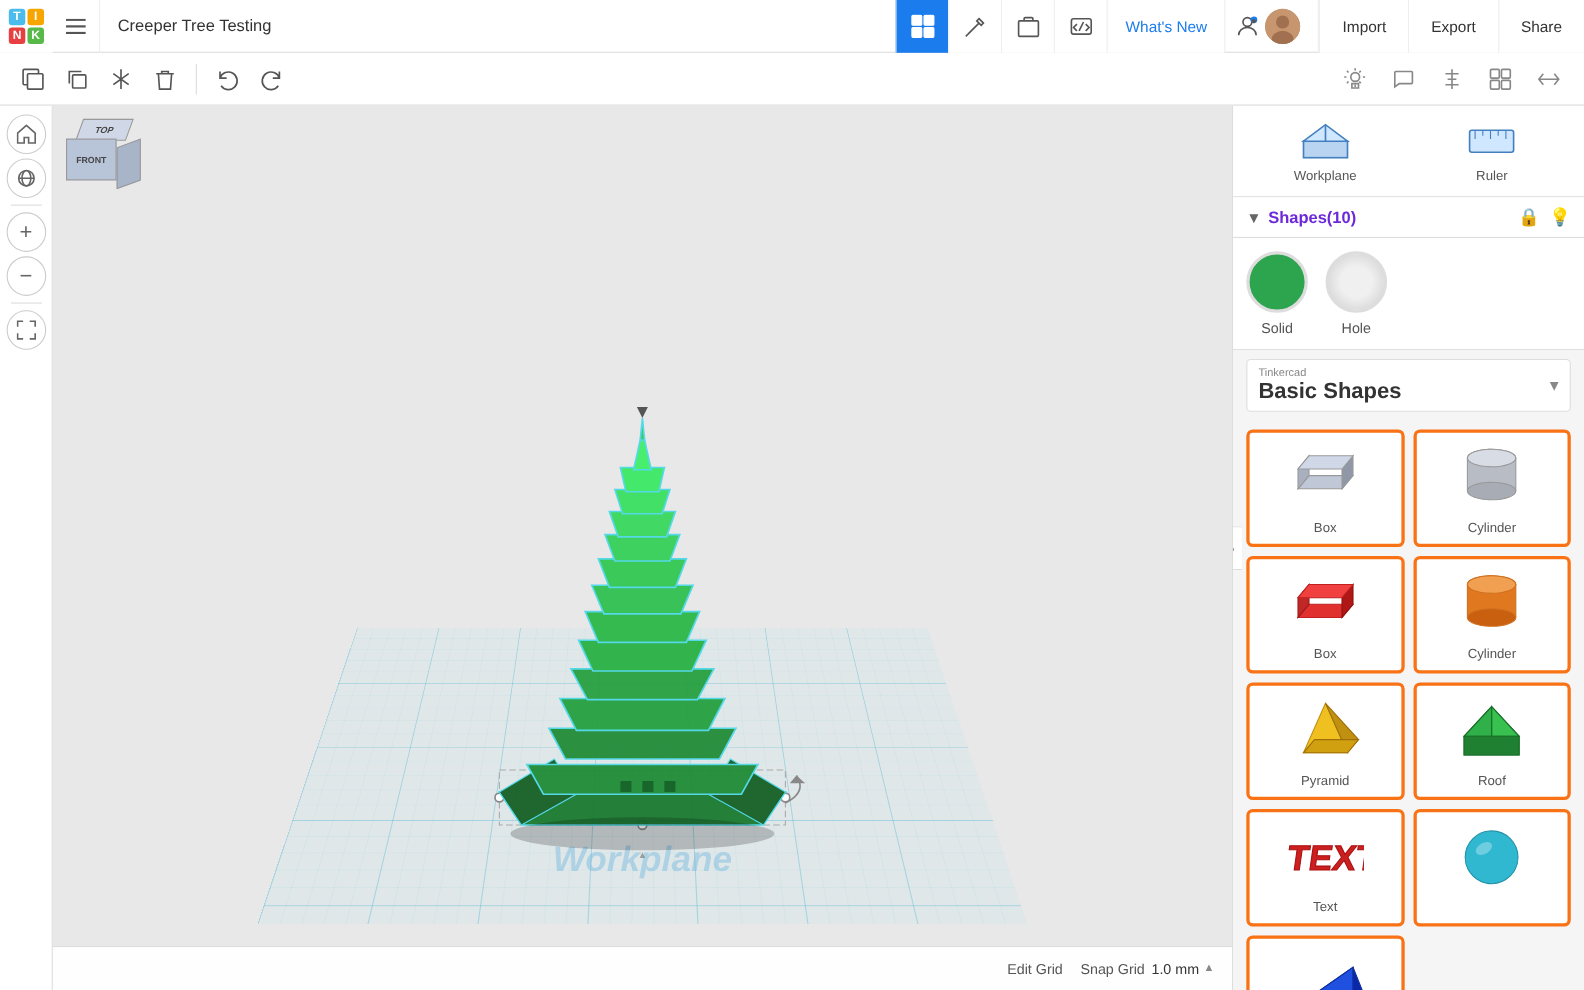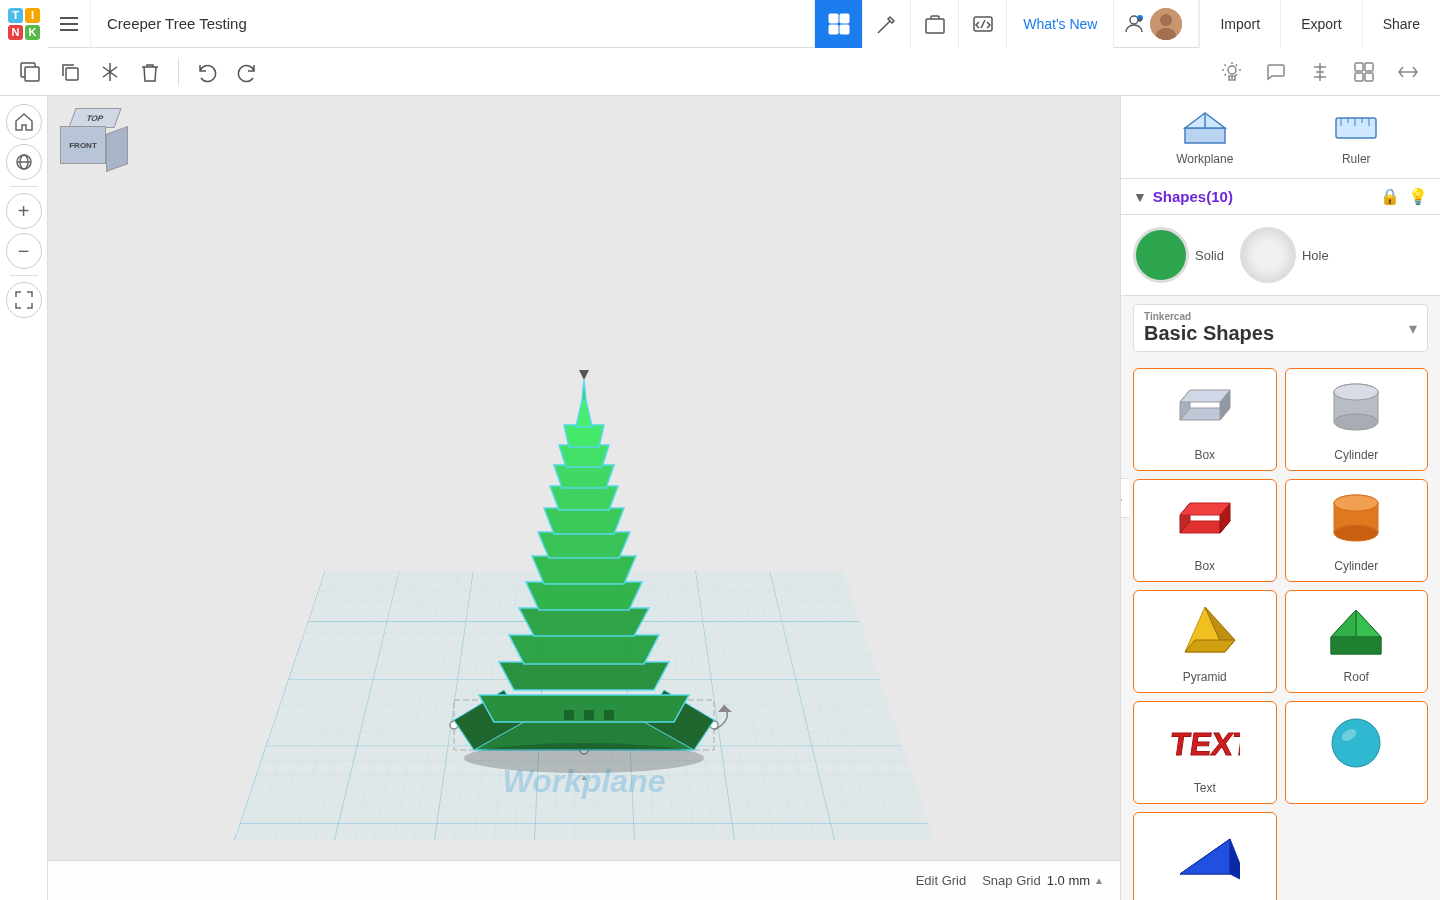--- a/index.html
+++ b/index.html
@@ -191,21 +191,21 @@
     .shapes-icons { display:flex; gap: 8px; }
     .shapes-icon-btn { cursor:pointer; color: #666; font-size: 16px; }
 
     
     #solid-hole-area {
       background: #fff; padding: 12px;
       display:flex; gap: 16px;
       border-bottom: 1px solid #ddd;
     }
     .solid-hole-item {
-      display:flex; flex-direction:row; align-items:center; gap: 6px;
+      display:flex; flex-direction:column; align-items:center; gap: 6px;
       cursor:pointer;
     }
     .solid-circle {
       width: 56px; height: 56px; border-radius: 50%;
       background: #2DA44E; border: 3px solid #ddd;
     }
     .hole-circle {
       width: 56px; height: 56px; border-radius: 50%;
       background: radial-gradient(circle, #f0f0f0 40%, #ccc 100%);
       border: 3px solid #ddd;
@@ -217,32 +217,32 @@
       padding: 8px 12px;
       background: #f5f5f5;
     }
     .library-category {
       background: #fff; border: 1px solid #ddd; border-radius: 4px;
       padding: 6px 10px;
       display:flex; align-items:center; justify-content:space-between;
       cursor:pointer;
     }
     .library-category-left { display:flex; flex-direction:column; }
-    .library-provider { font-size: 10px; color: #888; font-weight: bold; }
+    .library-provider { font-size: 10px; color: #888; }
     .library-name { font-size: 20px; font-weight: 600; color: #333; }
     .library-arrow { color: #888; }
 
     
     #shape-grid {
       padding: 8px 12px;
       display:grid; grid-template-columns: 1fr 1fr;
       gap: 8px;
     }
     .shape-item {
-      background: #fff; border: 1px solid #f97316; border-radius: 6px;
+      background: #fff; border: 3px solid #f97316; border-radius: 6px;
       padding: 8px; display:flex; flex-direction:column;
       align-items:center; gap: 6px; cursor:pointer; min-height: 100px;
     }
     .shape-thumb { width: 80px; height: 65px; display:flex; align-items:center; justify-content:center; }
     .shape-label { font-size: 12px; color: #555; text-align:center; }
 
     
     .shape-svg { width: 70px; height: 60px; }
 
     

